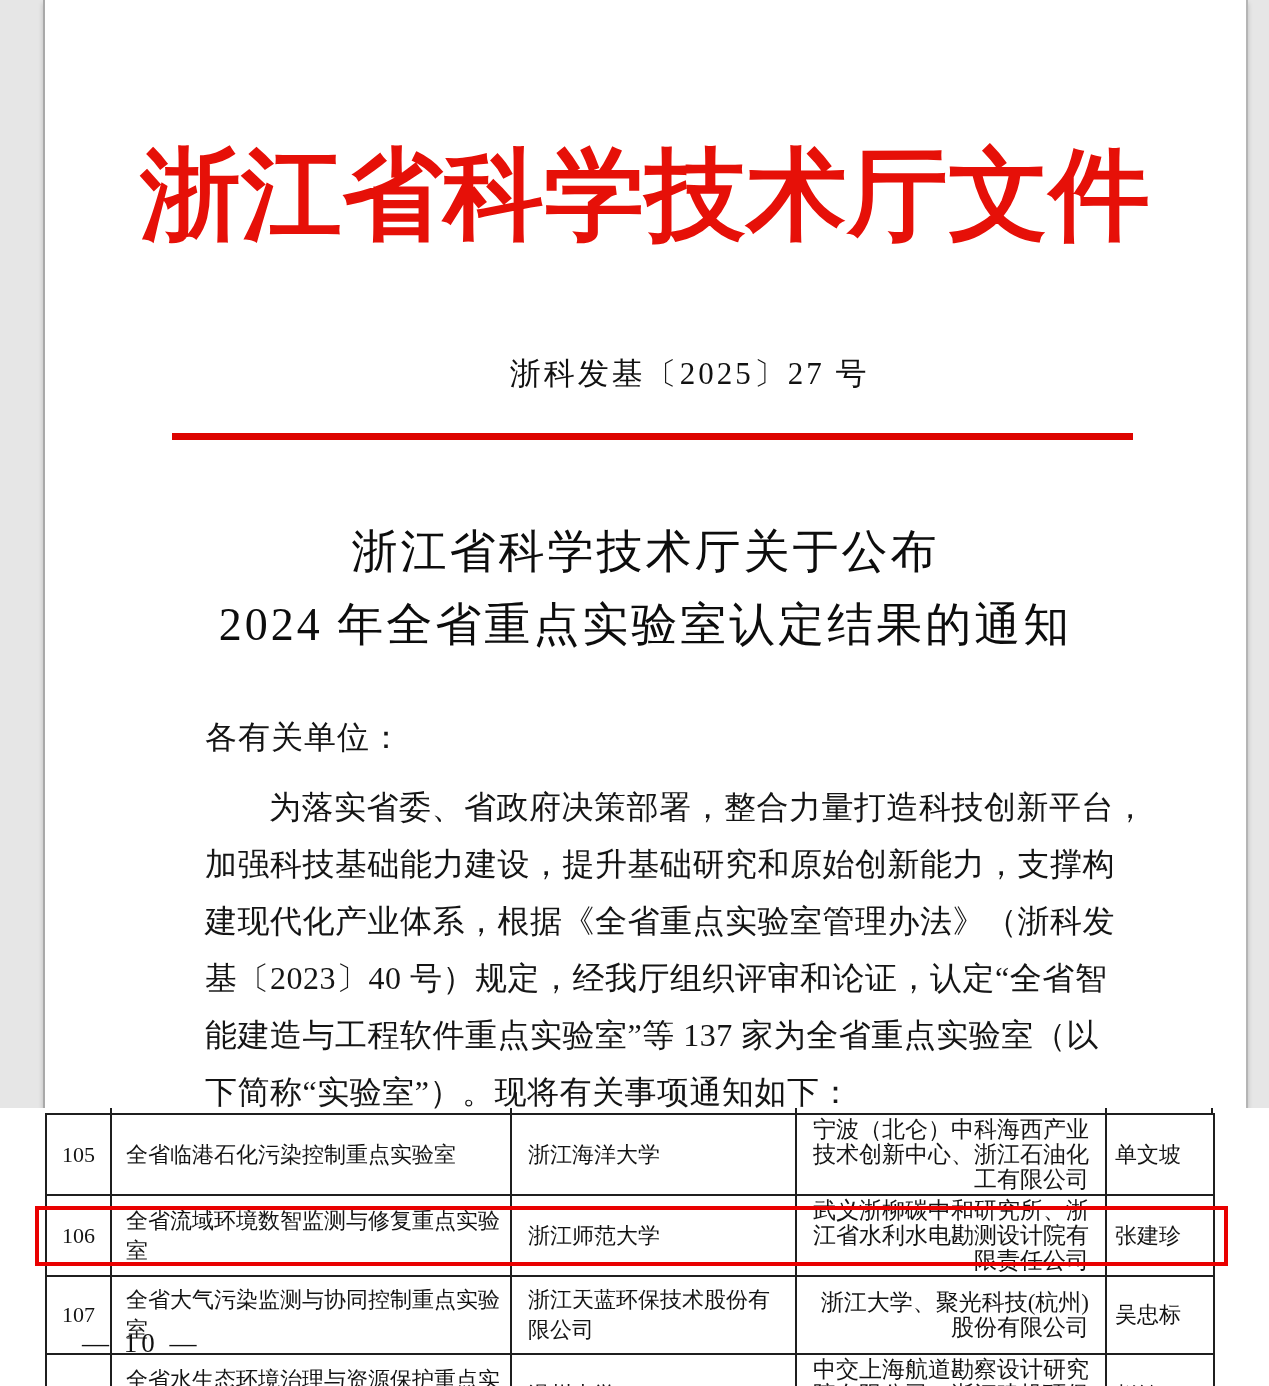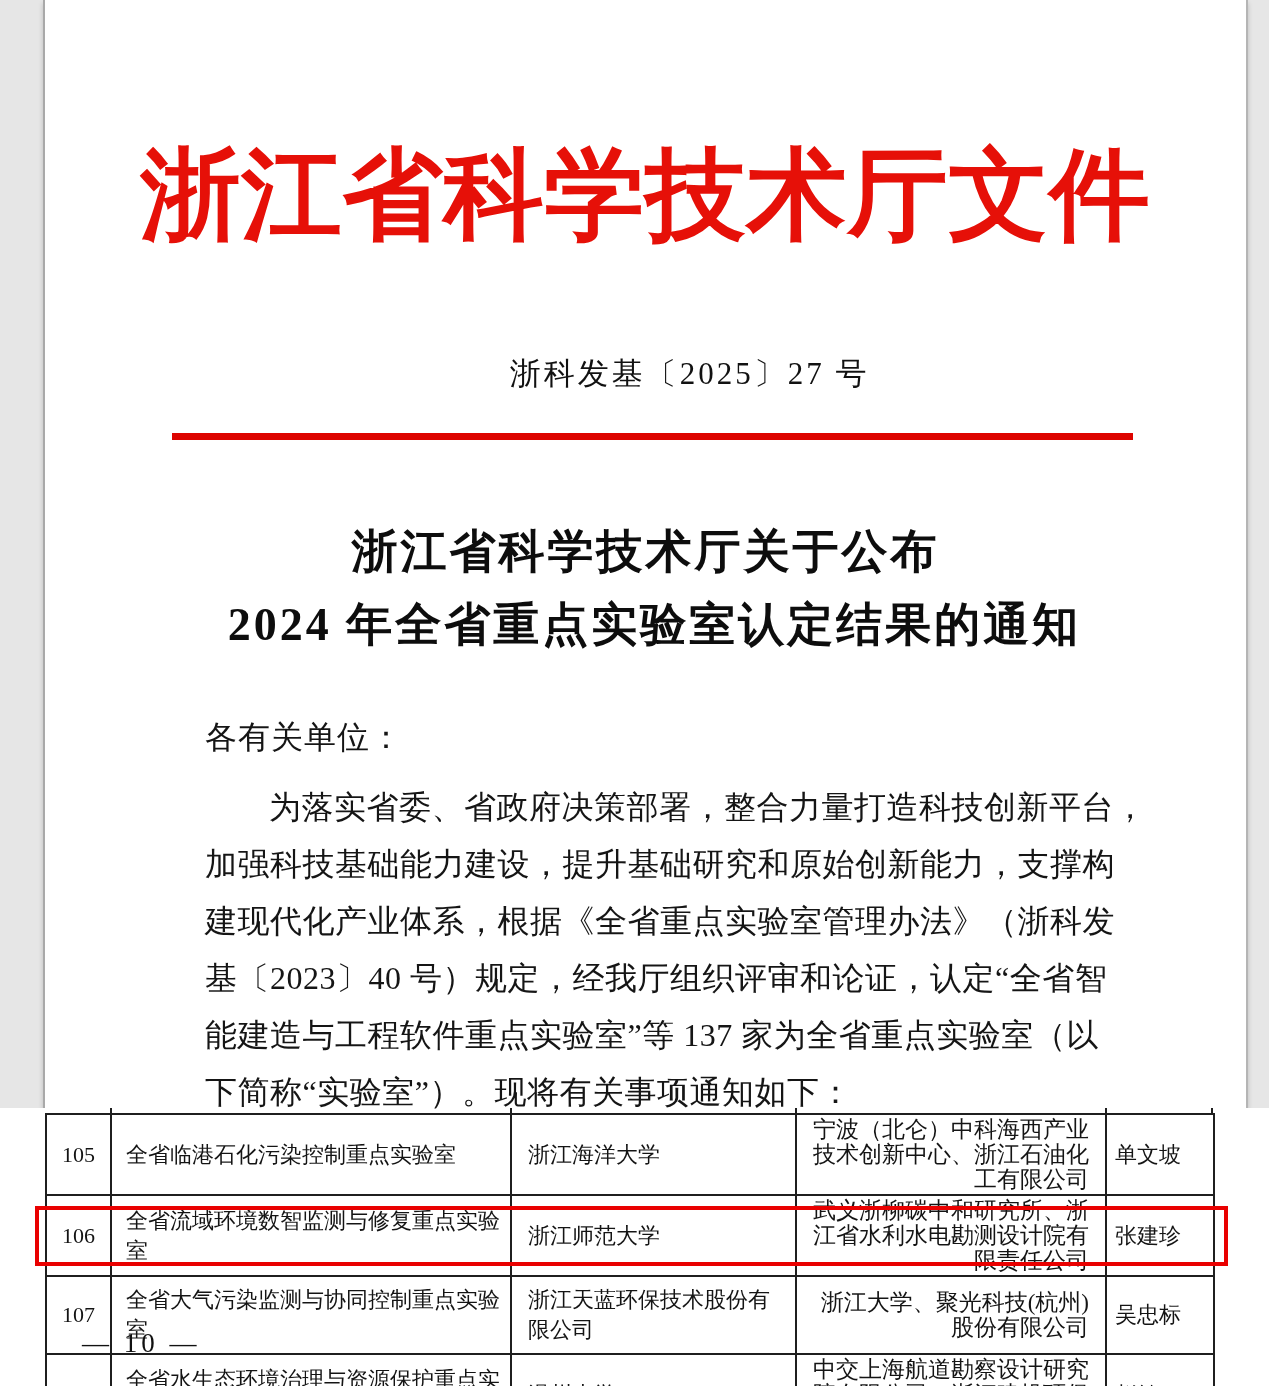--- a/index.html
+++ b/index.html
@@ -36,25 +36,25 @@
   .doc-number {
     position:absolute; left:43px; top:353px; width:1205px;
     text-align:center; font-size:31px; letter-spacing:3px; color:#111;padding-left:44px;
   }
   .red-line {
     position:absolute; left:172px; top:433px; width:961px; height:7px;
     background:#dd0400;
   }
   .notice-title {
     position:absolute; left:43px; width:1205px; text-align:center;
-    font-weight:bold; font-size:46px; letter-spacing:3px; color:#0d0d0d;
+    font-weight:normal; font-size:46px; letter-spacing:3px; color:#0d0d0d;
     white-space:nowrap;
   }
   .notice-title.l1 { top:521px; }
-  .notice-title.l2 { top:594px;padding-left:9px; }
+  .notice-title.l2 { top:594px; }
 
   .salutation {
     position:absolute; left:205px; top:716px;
     font-size:32px; letter-spacing:1px;
   }
   .body-para { position:absolute; left:205px; top:779px; width:915px; }
   .body-line {
     height:57px; line-height:57px; font-size:32px;
     white-space:nowrap; letter-spacing:0.5px;
   }

